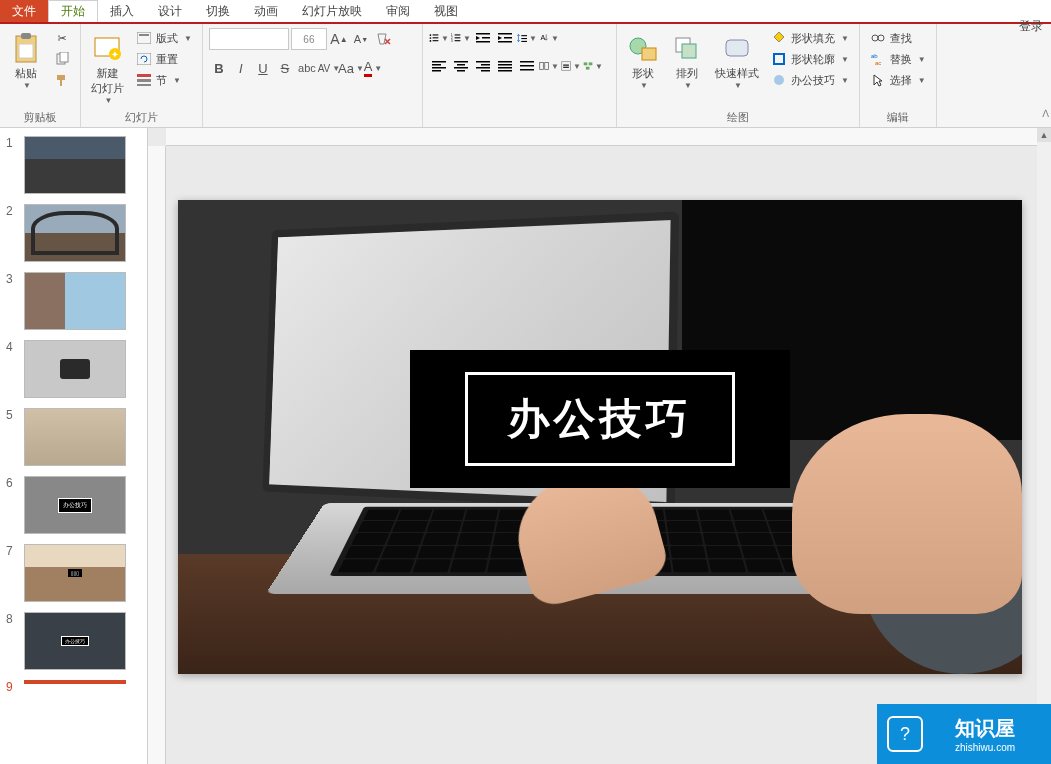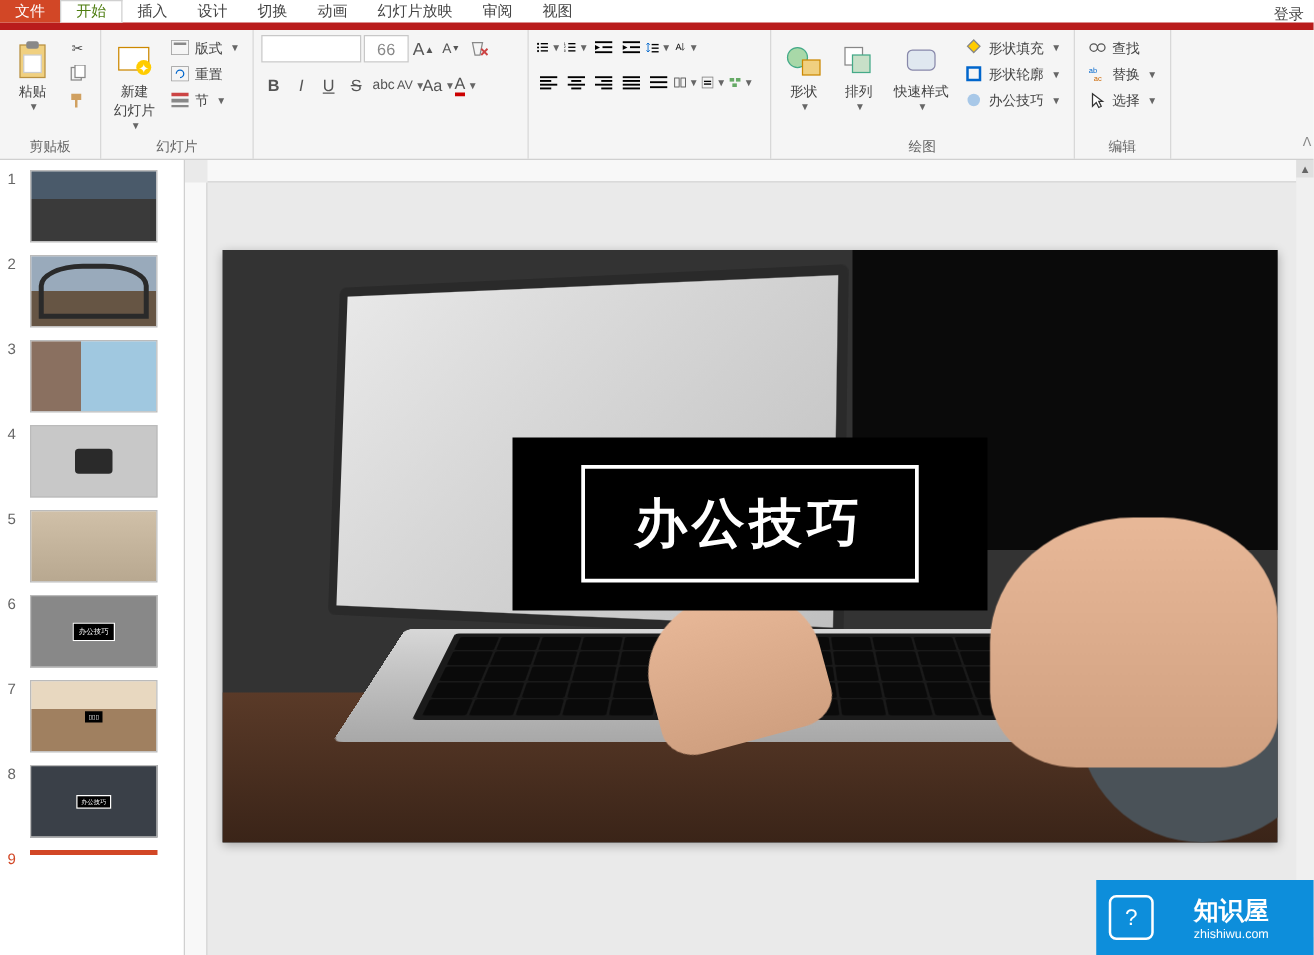--- a/index.html
+++ b/index.html
@@ -1,37 +1,37 @@
 <!DOCTYPE html>
 <html><head>
 <meta charset="utf-8">
 <style>
 * { margin: 0; padding: 0; box-sizing: border-box; font-family: "Microsoft YaHei", sans-serif; }
 body { width: 1051px; height: 764px; background: #fff; overflow: hidden; position: relative; }
 
-.menu-bar { display: flex; height: 24px; background: #fff; border-bottom: 6px solid #b91c1c; align-items: stretch; }
+.menu-bar { display: flex; height: 24px; background: #fff; border-bottom: 2px solid #b91c1c; align-items: stretch; }
 .menu-tab { padding: 3px 12px; font-size: 12px; color: #444; cursor: pointer; display: flex; align-items: center; }
 .menu-tab.file { background: #d24726; color: #fff; }
 .menu-tab.active { background: #fff; color: #4d7c0f; border: 1px solid #d0d0d0; border-bottom: none; }
-.login { margin-left: auto; padding: 3px 8px; font-size: 12px; color: #444; }
+.login { margin-left: auto; padding: 18px 8px; font-size: 12px; color: #444; }
 
 .ribbon { display: flex; height: 104px; background: #f5f5f5; border-bottom: 1px solid #d0d0d0; }
 .ribbon-group { border-right: 1px solid #d8d8d8; padding: 4px 6px 0; display: flex; flex-direction: column; }
 .ribbon-group-content { flex: 1; display: flex; align-items: flex-start; gap: 4px; }
 .ribbon-group-label { text-align: center; font-size: 11px; color: #666; padding: 2px 0; position: relative; }
 
 .big-btn { display: flex; flex-direction: column; align-items: center; padding: 2px 4px; cursor: pointer; font-size: 11px; color: #444; }
 .big-btn .icon { width: 32px; height: 36px; display: flex; align-items: center; justify-content: center; }
 .small-col { display: flex; flex-direction: column; gap: 1px; }
 .small-btn { display: flex; align-items: center; gap: 4px; padding: 2px 4px; font-size: 11px; color: #444; cursor: pointer; }
 .small-btn .micon { width: 16px; height: 16px; display: inline-flex; align-items: center; justify-content: center; }
 .dd { font-size: 8px; color: #666; margin-left: 2px; }
 
 .font-row { display: flex; gap: 2px; align-items: center; margin-bottom: 4px; }
-.font-combo { border: 1px solid #c8c8c8; background: #fff; height: 22px; font-size: 13px; padding: 0 4px; display: flex; align-items: center; color: #888; }
+.font-combo { border: 1px solid #c8c8c8; background: #fff; height: 22px; font-size: 10px; padding: 0 4px; display: flex; align-items: center; color: #888; }
 .font-name { width: 80px; }
 .font-size { width: 36px; justify-content: center; }
 .font-btns { display: flex; gap: 2px; }
 .ficon { width: 20px; height: 20px; display: flex; align-items: center; justify-content: center; font-size: 13px; color: #555; cursor: pointer; }
 
 .para-row { display: flex; gap: 2px; margin-bottom: 4px; }
 .picon { width: 20px; height: 20px; display: flex; align-items: center; justify-content: center; cursor: pointer; }
 .picon svg { width: 14px; height: 14px; }
 
 .work-area { display: flex; height: 636px; }

